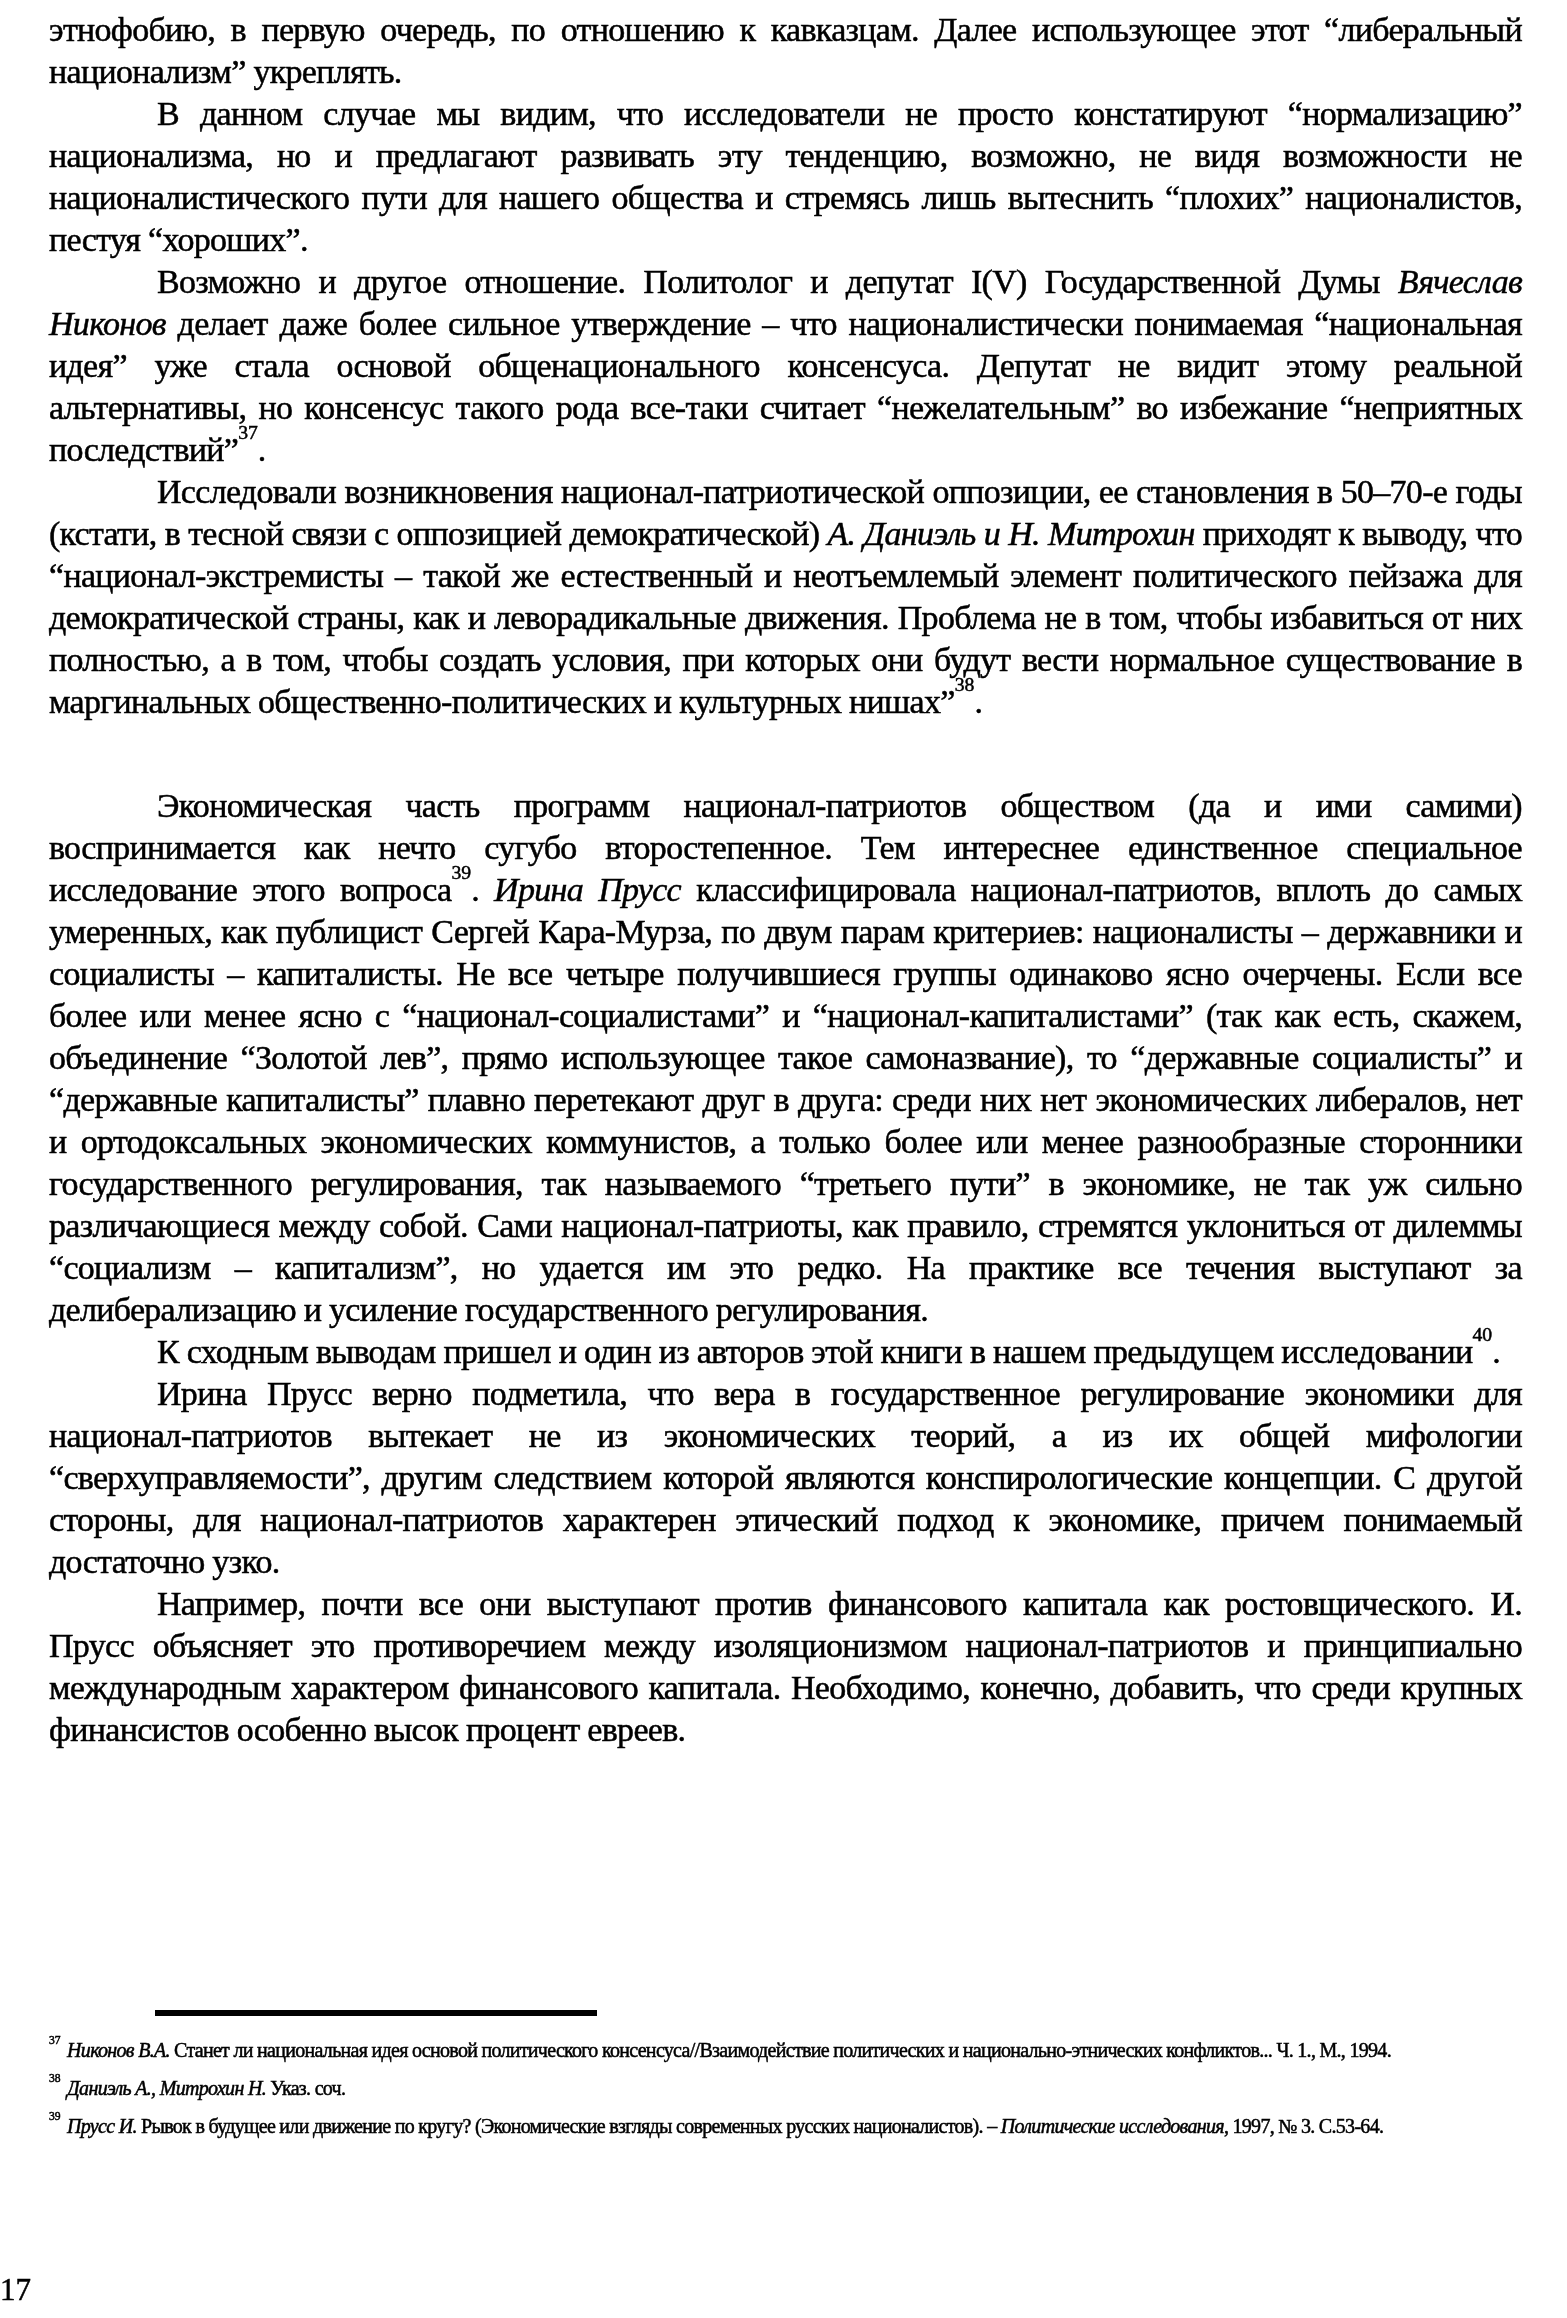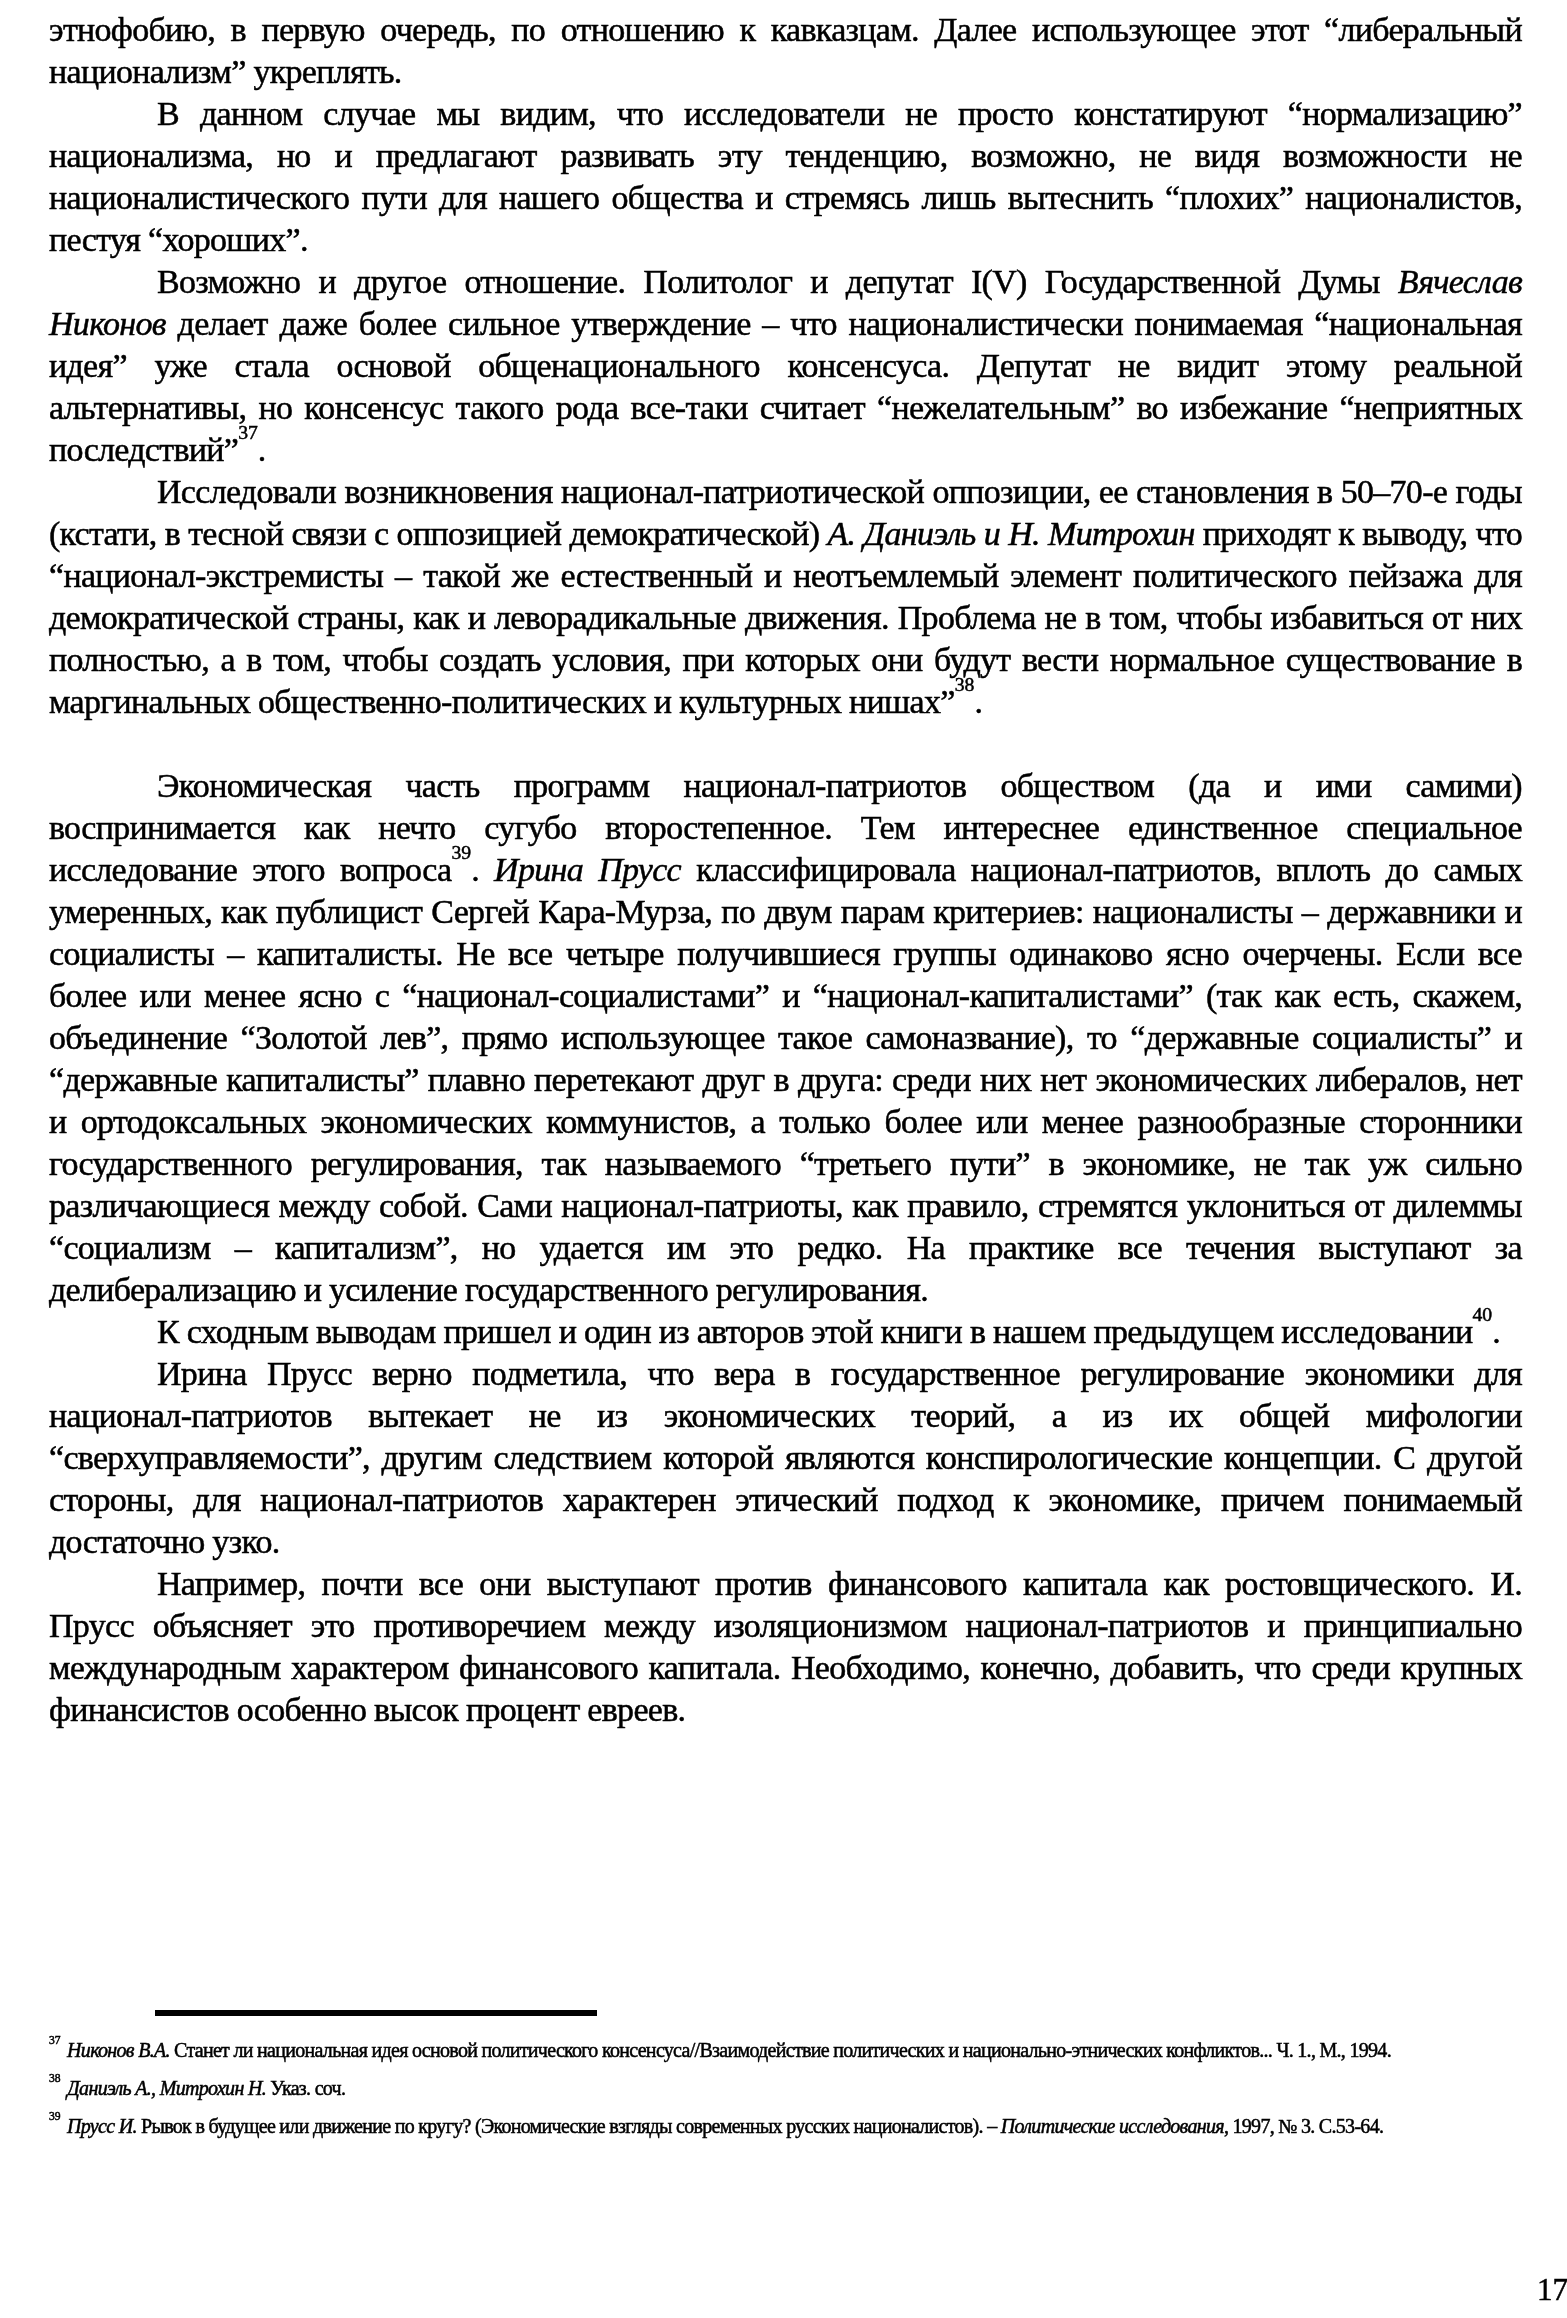--- a/index.html
+++ b/index.html
@@ -25,21 +25,21 @@
   
   .body-text p {
     margin: 0;
     font-size: 34px;
     line-height: 42px;
     letter-spacing: -0.7px;
     text-align: justify;
     text-justify: inter-word;
   }
   .body-text p.ind { text-indent: 108px; }
-  .body-text p.sp  { margin-top: 42px; }
+  .body-text p.sp  { margin-top: 62px; }
   .it  { font-style: italic; }
   sup.sup {
     font-size: 0.58em;
     line-height: 0;
     position: relative;
     top: -0.5em;
     letter-spacing: 0;
   }
   
   .fn-rule {
@@ -63,21 +63,21 @@
     text-justify: inter-word;
   }
   .footnotes .fn { margin: 0; }
   .footnotes sup.marker { margin-right: 6.5px; }
   
   .page-number {
     position: absolute;
     left: 0;
     right: 0;
     top: 2270px;
-    text-align: right;
+    text-align: left;
     font-size: 31px;
     line-height: 39px;
   }
 </style>
 </head>
 <body>
 
 <div class="page">
   <div class="body-text" id="body-text">
       <p><span>этнофобию, в первую очередь, по отношению к кавказцам. Далее использующее этот “либеральный национализм” укреплять.</span></p>

